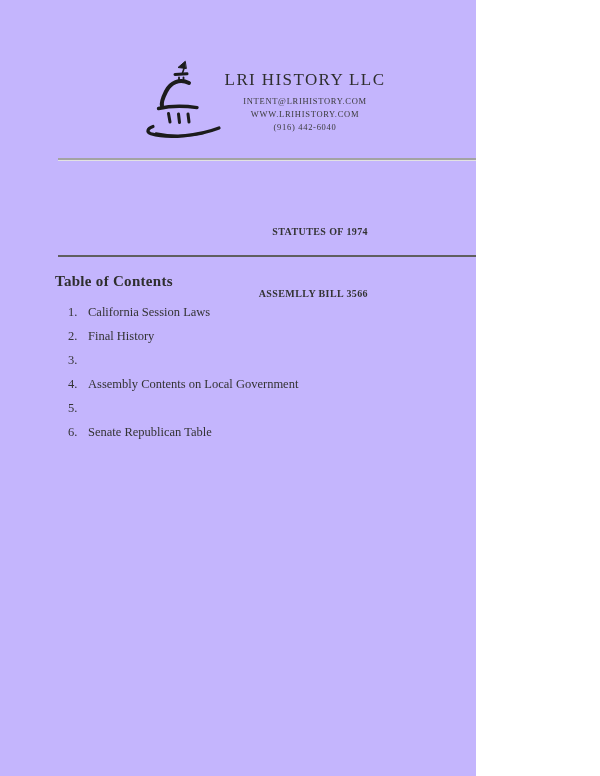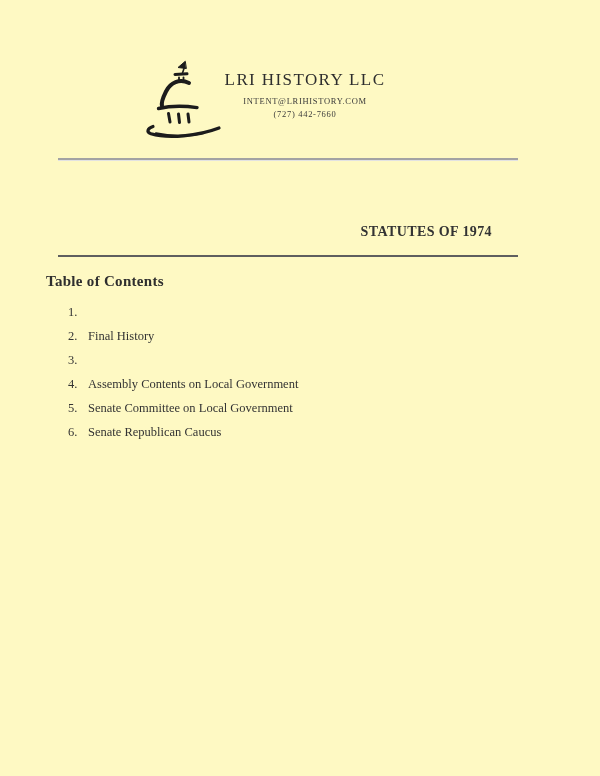--- a/index.html
+++ b/index.html
@@ -1,20 +1,20 @@
 <!DOCTYPE html>
 <html><head>
 <meta charset="utf-8">
 <style>
   html, body { margin: 0; padding: 0; background: #ffffff; }
   .page {
     position: relative;
-    width: 600px;
+    width: 476px;
     height: 776px;
-    background: #fef9c3;
+    background: #c4b5fd;
     font-family: "Liberation Serif", "DejaVu Serif", serif;
     color: #333333;
     overflow: hidden;
   }
 
   
   .logo {
     position: absolute;
     left: 142px;
     top: 58px;
@@ -62,31 +62,31 @@
     background: #5f5f5f;
   }
 
   
   .title-block {
     position: absolute;
     right: 108px;
     top: 181px;
     text-align: right;
     font-weight: bold;
-    font-size: 14px;
+    font-size: 10px;
     line-height: 20.5px;
     letter-spacing: 0.4px;
     color: #333333;
     white-space: pre;
   }
 
   
   .toc-heading {
     position: absolute;
-    left: 46px;
+    left: 55px;
     top: 272px;
     margin: 0;
     font-size: 15px;
     font-weight: bold;
     letter-spacing: 0.3px;
     line-height: 19px;
     color: #2e2e2e;
   }
   .toc-list {
     position: absolute;
@@ -135,51 +135,53 @@
 
         <path d="M11,68.5 C5.5,70.5 4,74 9,75.8 C26,81 56,78 77,70" stroke-width="3.2"></path>
         <path d="M14,75.5 C30,79 48,78.2 62,74.8" stroke-width="2.4"></path>
       </g>
     </svg>
   </div>
 
   <div class="letterhead">
     <div class="company">LRI HISTORY LLC</div>
     <div class="contact">INTENT@LRIHISTORY.COM</div>
-    <div class="contact">(727) 442-7660</div>
+    <div class="contact">WWW.LRIHISTORY.COM</div>
+    <div class="contact">(916) 442-6040</div>
   </div>
 
   <div class="rule rule-top"></div>
 
   <div class="title-block">
     <div>STATUTES OF 1974</div>
+    <div>ASSEMLLY BILL 3566</div>
   </div>
 
   <div class="rule rule-bottom"></div>
 
   <h1 class="toc-heading">Table of Contents</h1>
 
   <div class="toc-list">
     <div class="toc-row">
       <span class="toc-num">1.</span>
+      <span class="toc-label">California Session Laws</span>
     </div>
     <div class="toc-row">
       <span class="toc-num">2.</span>
       <span class="toc-label">Final History</span>
     </div>
     <div class="toc-row">
       <span class="toc-num">3.</span>
     </div>
     <div class="toc-row">
       <span class="toc-num">4.</span>
       <span class="toc-label">Assembly Contents on Local Government</span>
     </div>
     <div class="toc-row">
       <span class="toc-num">5.</span>
-      <span class="toc-label">Senate Committee on Local Government</span>
     </div>
     <div class="toc-row">
       <span class="toc-num">6.</span>
-      <span class="toc-label">Senate Republican Caucus</span>
+      <span class="toc-label">Senate Republican Table</span>
     </div>
   </div>
 
 </div>
 
 </body></html>

